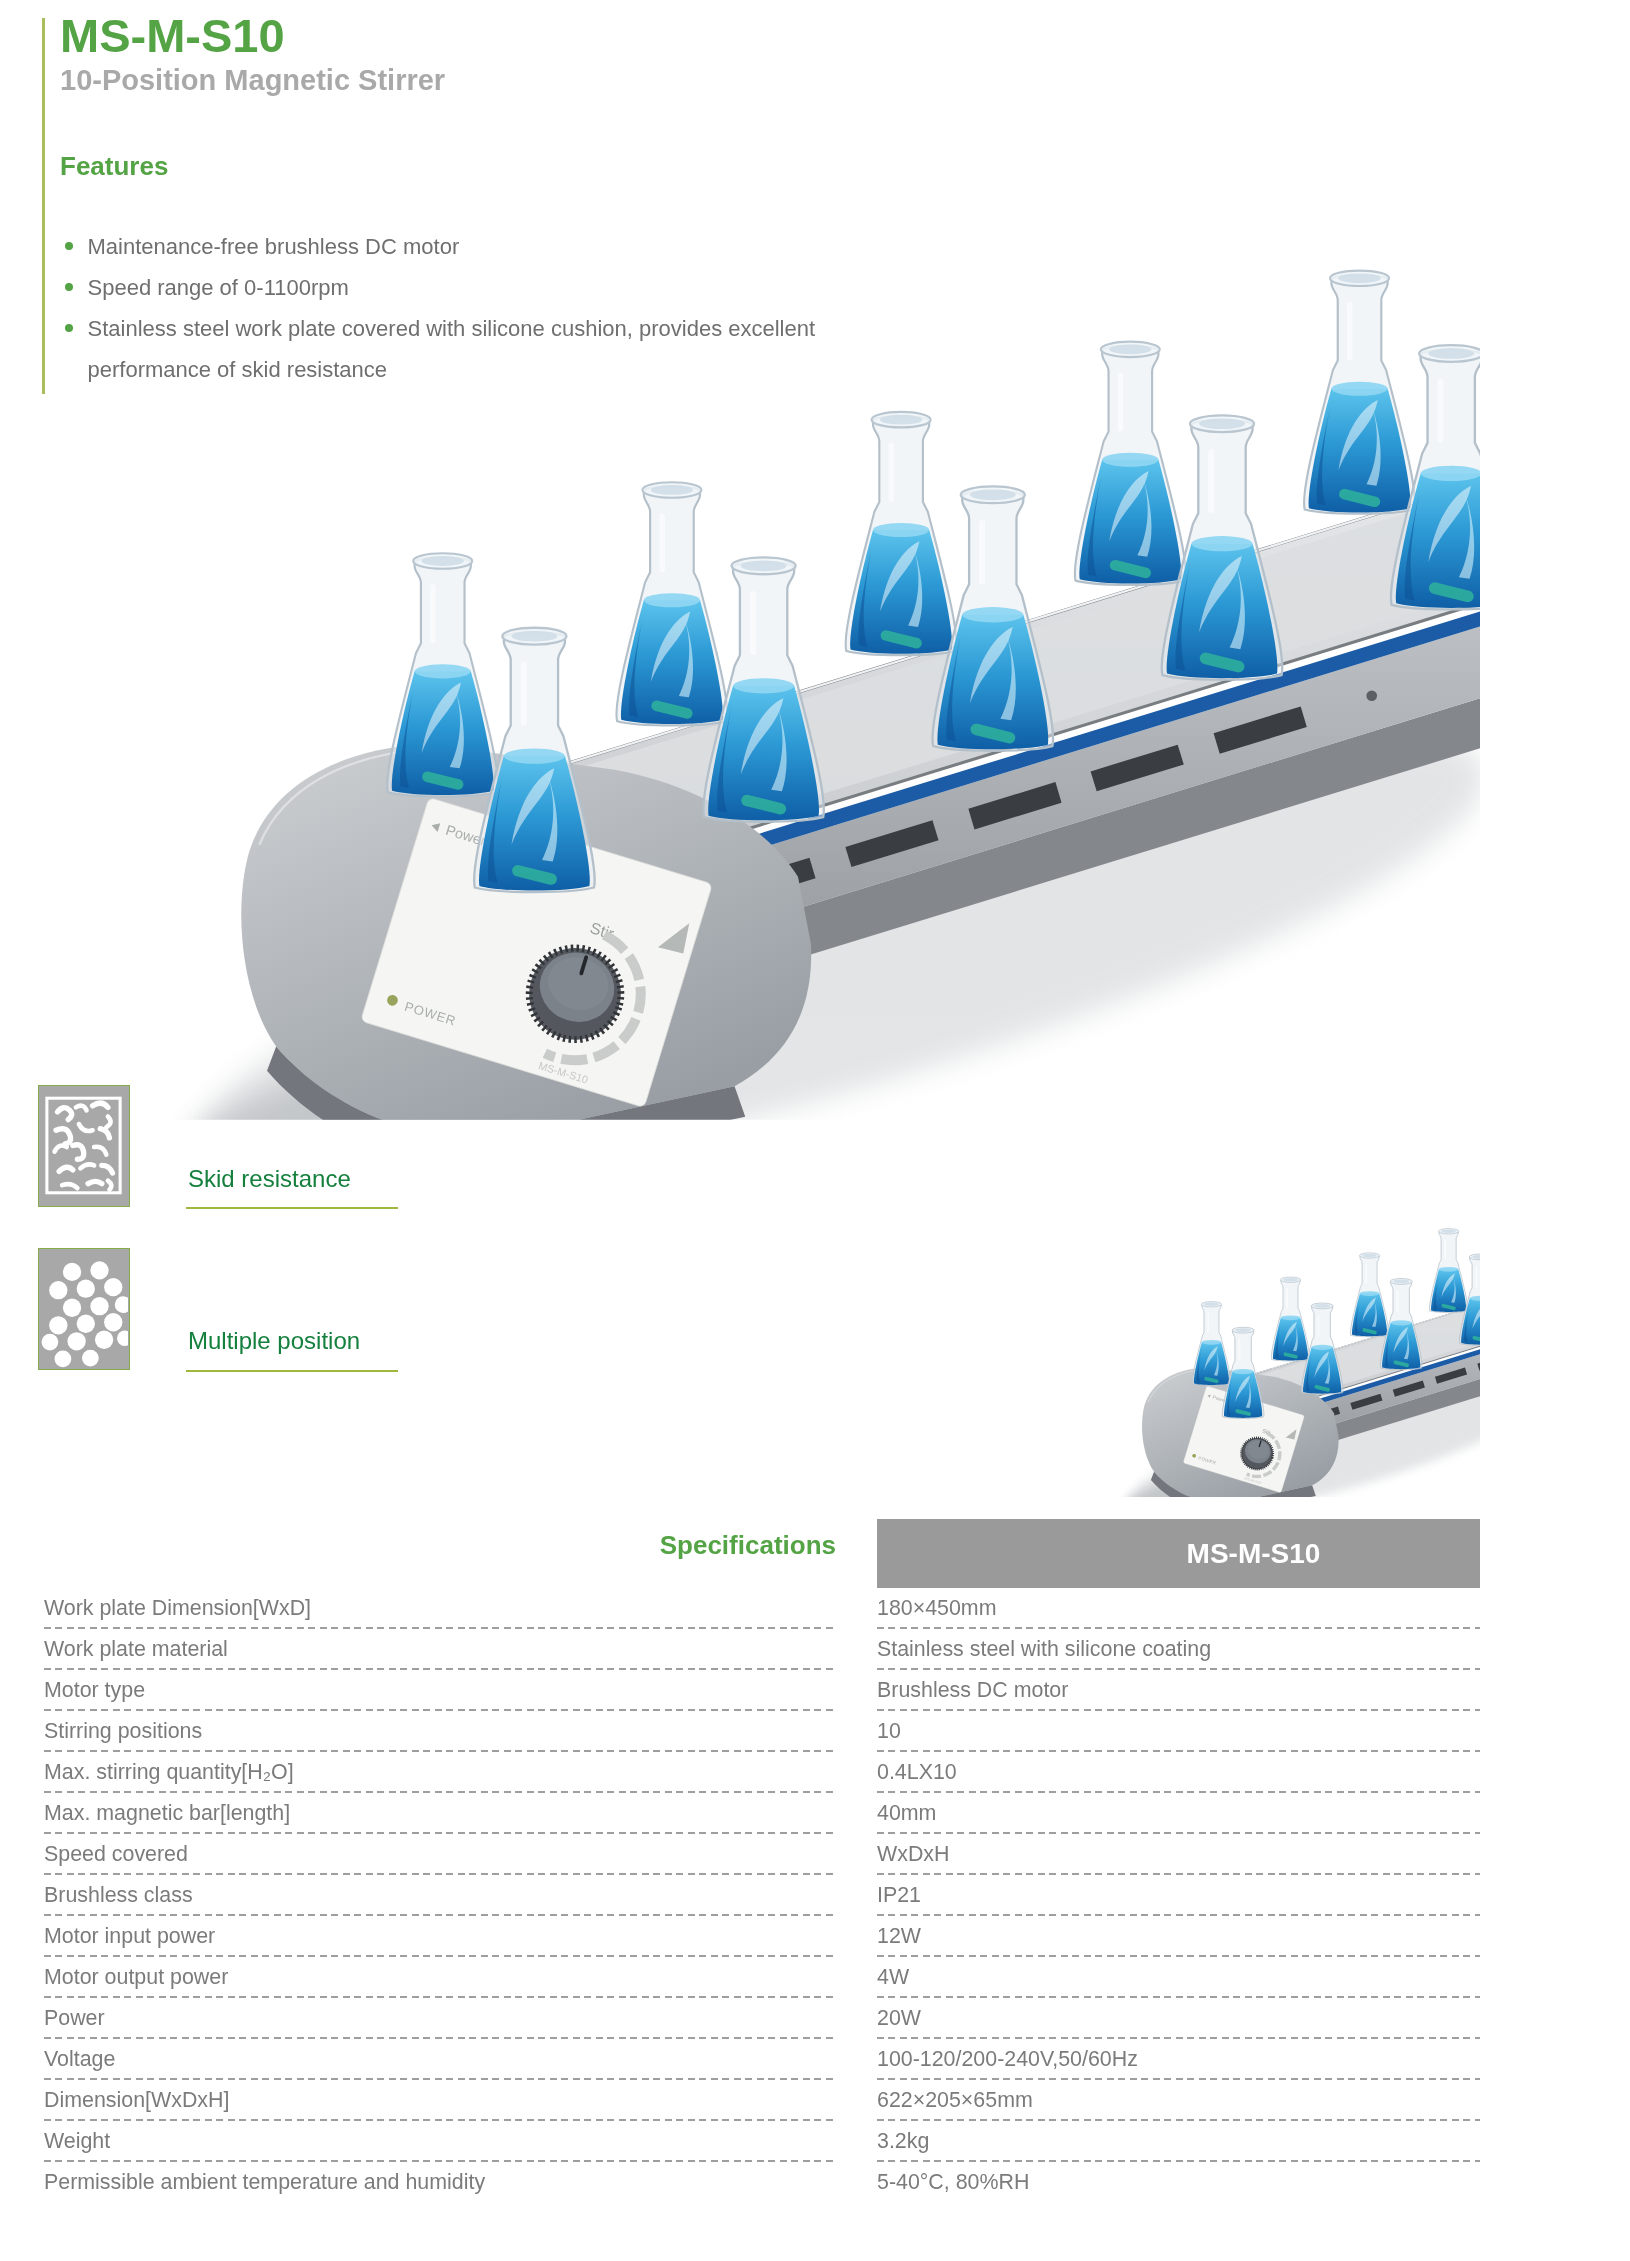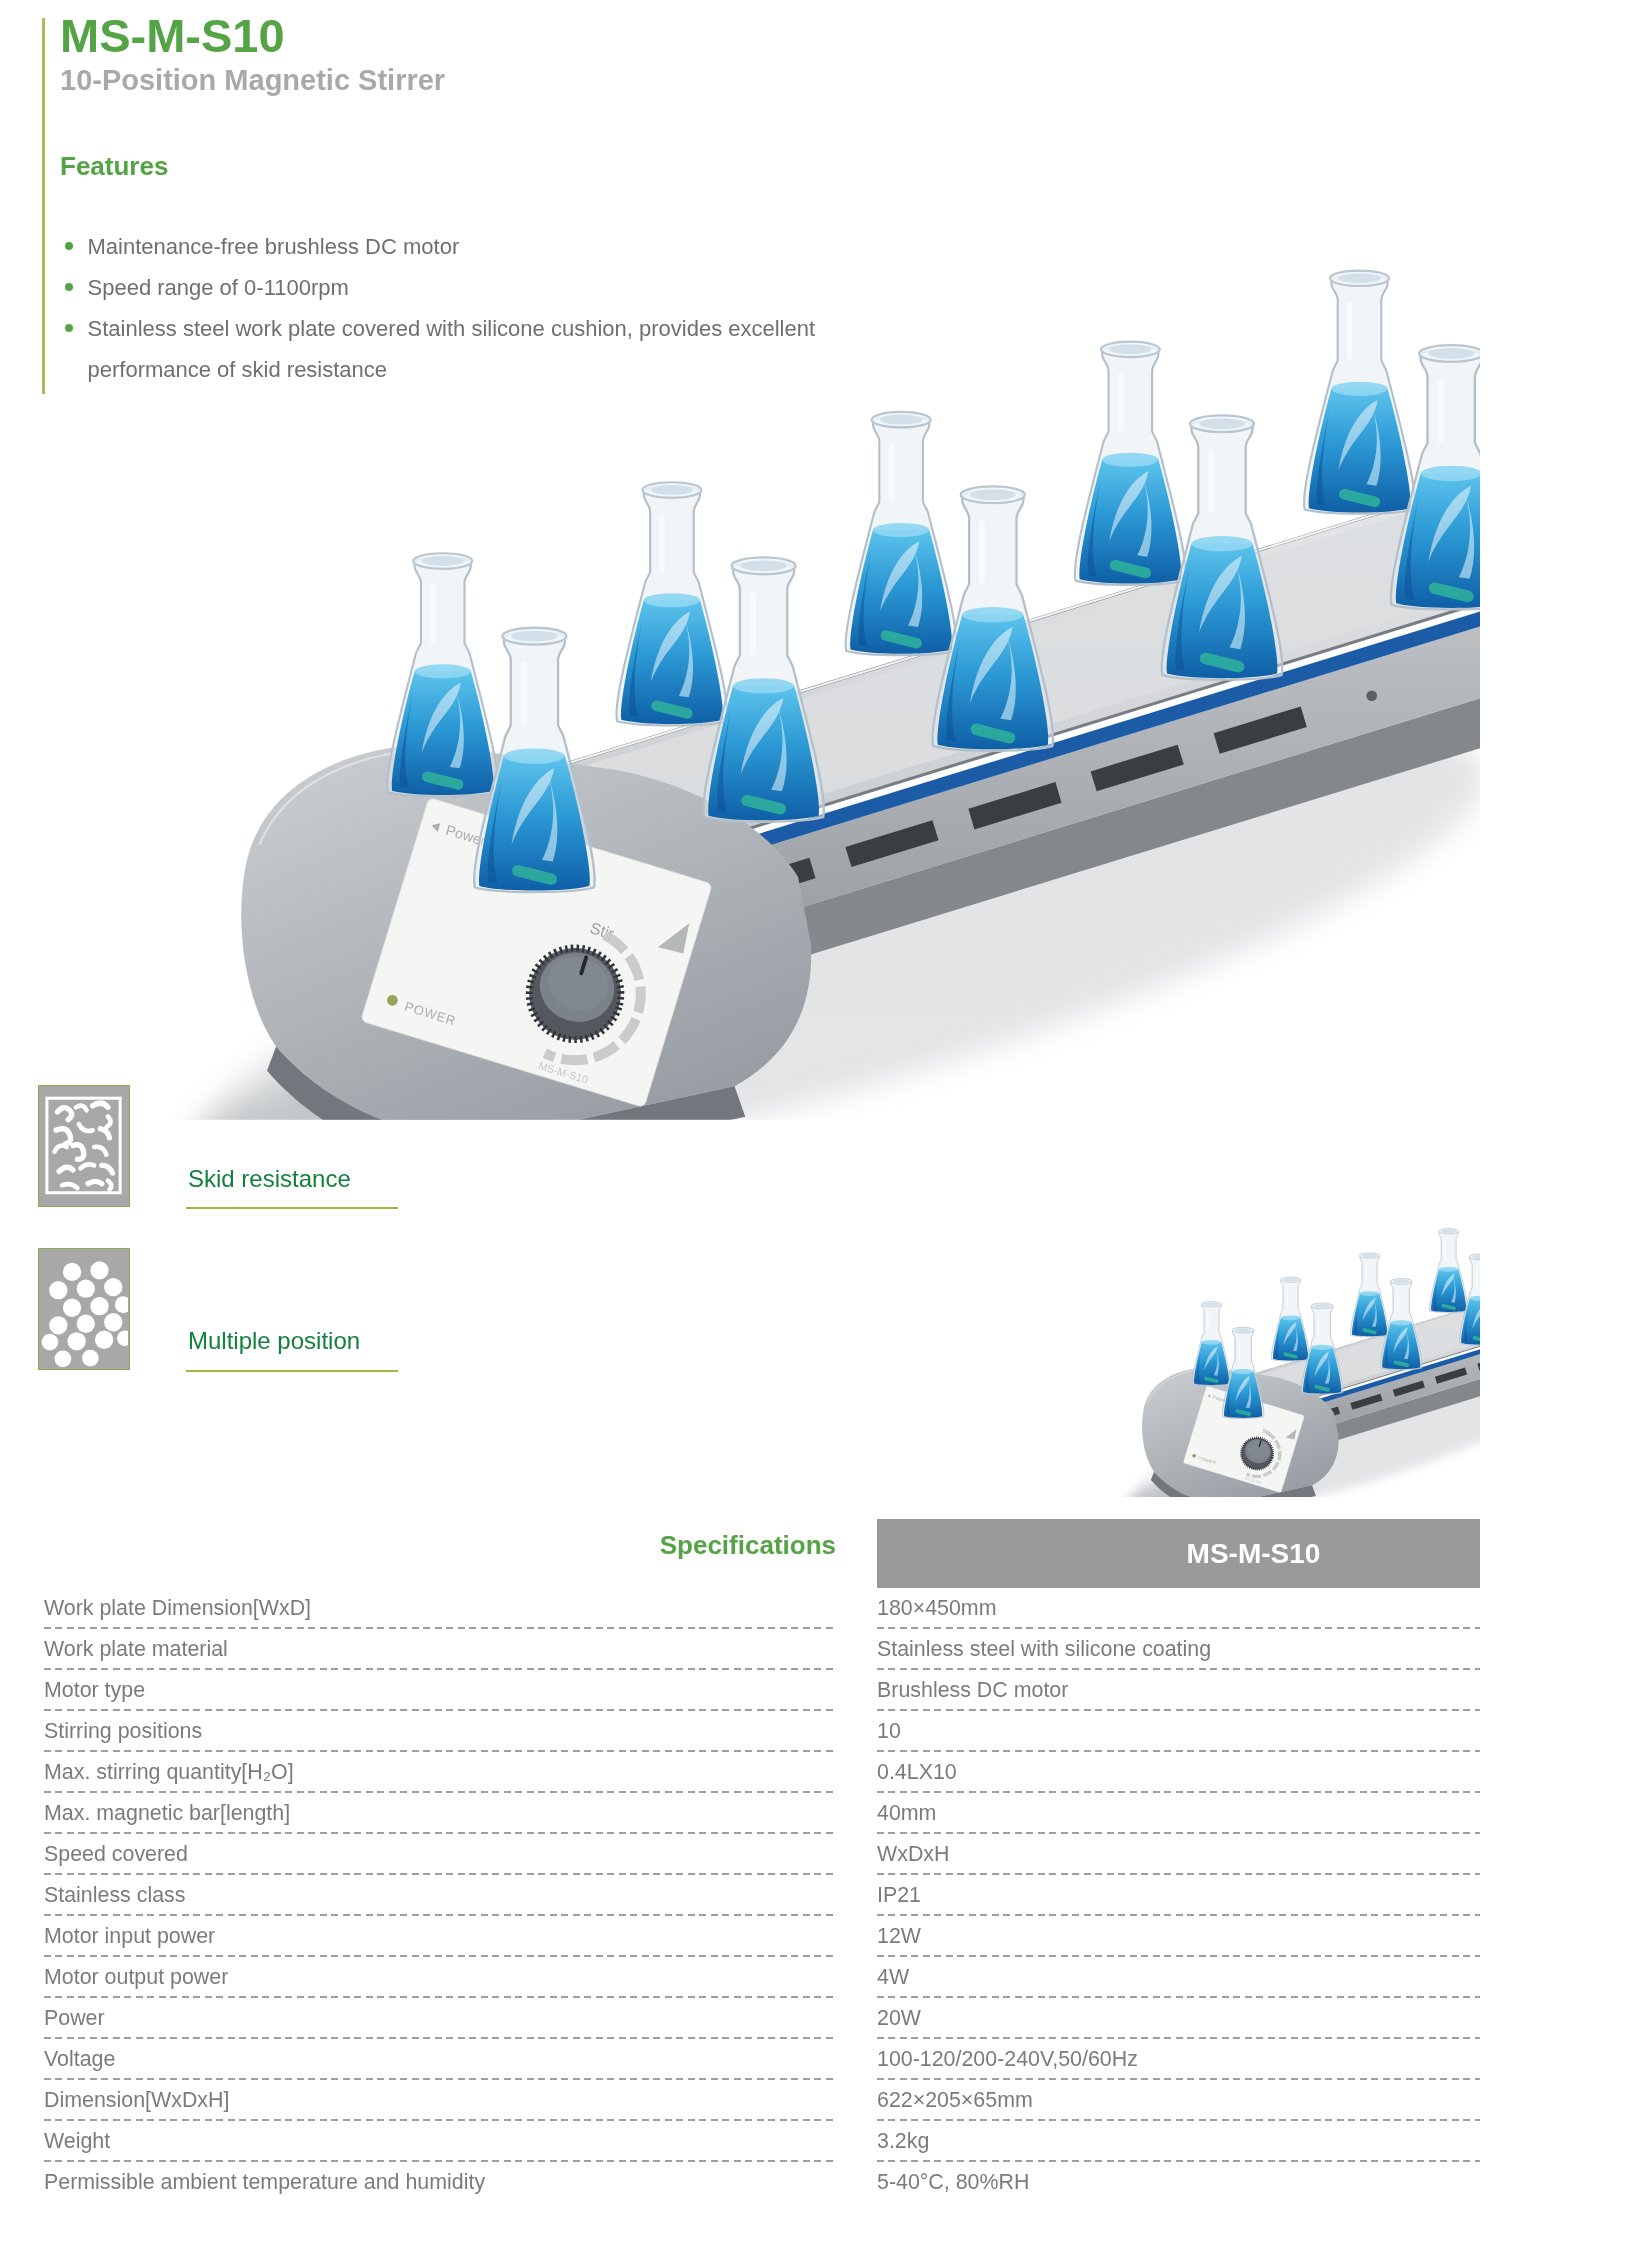--- a/index.html
+++ b/index.html
@@ -261,21 +261,21 @@
       </div>
     <div class="spec-row sep">
         <div class="cell l">Max. magnetic bar[length]</div>
         <div class="cell r">40mm</div>
       </div>
     <div class="spec-row sep">
         <div class="cell l">Speed covered</div>
         <div class="cell r">WxDxH</div>
       </div>
     <div class="spec-row sep">
-        <div class="cell l">Stainless class</div>
+        <div class="cell l">Brushless class</div>
         <div class="cell r">IP21</div>
       </div>
     <div class="spec-row sep">
         <div class="cell l">Motor input power</div>
         <div class="cell r">12W</div>
       </div>
     <div class="spec-row sep">
         <div class="cell l">Motor output power</div>
         <div class="cell r">4W</div>
       </div>

